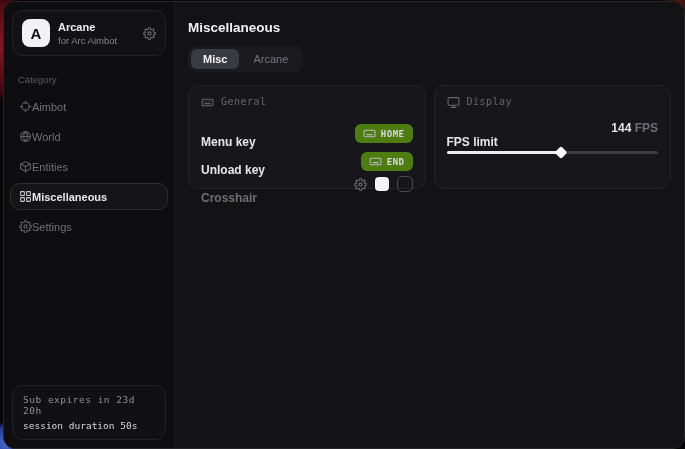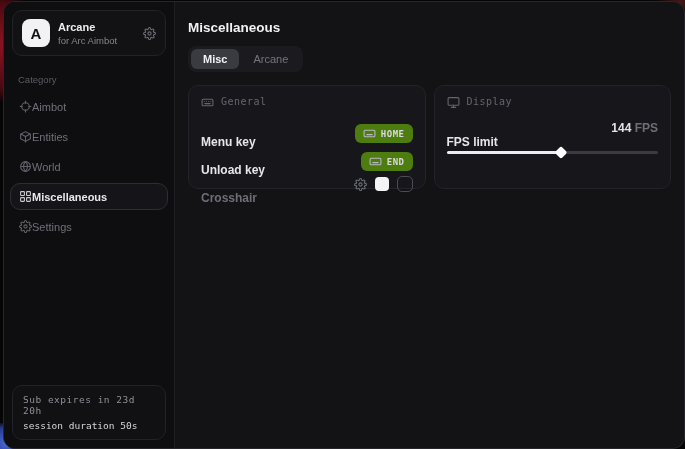--- a/index.html
+++ b/index.html
@@ -223,37 +223,37 @@
               <line x1="12" y1="2" x2="12" y2="6"></line>
               <line x1="12" y1="18" x2="12" y2="22"></line>
               <line x1="2" y1="12" x2="6" y2="12"></line>
               <line x1="18" y1="12" x2="22" y2="12"></line>
             </svg>
         </span>
         <span>Aimbot</span>
       </div>
       <div class="nav-item">
         <span class="nico">
+          <svg width="13" height="13" viewBox="0 0 24 24" fill="none" stroke="currentColor" stroke-width="2" stroke-linecap="round">
+              <circle cx="12" cy="12" r="9"></circle>
+              <path d="M3 12h18"></path>
+              <path d="M12 3a13 13 0 0 1 0 18a13 13 0 0 1 0-18"></path>
+            </svg>
+        </span>
+        <span>World</span>
+      </div>
+      <div class="nav-item">
+        <span class="nico">
           <svg width="13" height="13" viewBox="0 0 24 24" fill="none" stroke="currentColor" stroke-width="2" stroke-linecap="round" stroke-linejoin="round">
               <path d="M21 16V8l-9-5-9 5v8l9 5 9-5z"></path>
               <path d="M3.3 7.3L12 12l8.7-4.7"></path>
               <path d="M12 22V12"></path>
             </svg>
         </span>
         <span>Entities</span>
-      </div>
-      <div class="nav-item">
-        <span class="nico">
-          <svg width="13" height="13" viewBox="0 0 24 24" fill="none" stroke="currentColor" stroke-width="2" stroke-linecap="round">
-              <circle cx="12" cy="12" r="9"></circle>
-              <path d="M3 12h18"></path>
-              <path d="M12 3a13 13 0 0 1 0 18a13 13 0 0 1 0-18"></path>
-            </svg>
-        </span>
-        <span>World</span>
       </div>
       <div class="nav-item active">
         <span class="nico">
           <svg width="13" height="13" viewBox="0 0 24 24" fill="none" stroke="currentColor" stroke-width="2">
               <rect x="3" y="3" width="7" height="7" rx="1"></rect>
               <rect x="14" y="3" width="7" height="7" rx="1"></rect>
               <rect x="3" y="14" width="7" height="7" rx="1"></rect>
               <rect x="14" y="14" width="7" height="7" rx="1"></rect>
             </svg>
         </span>

